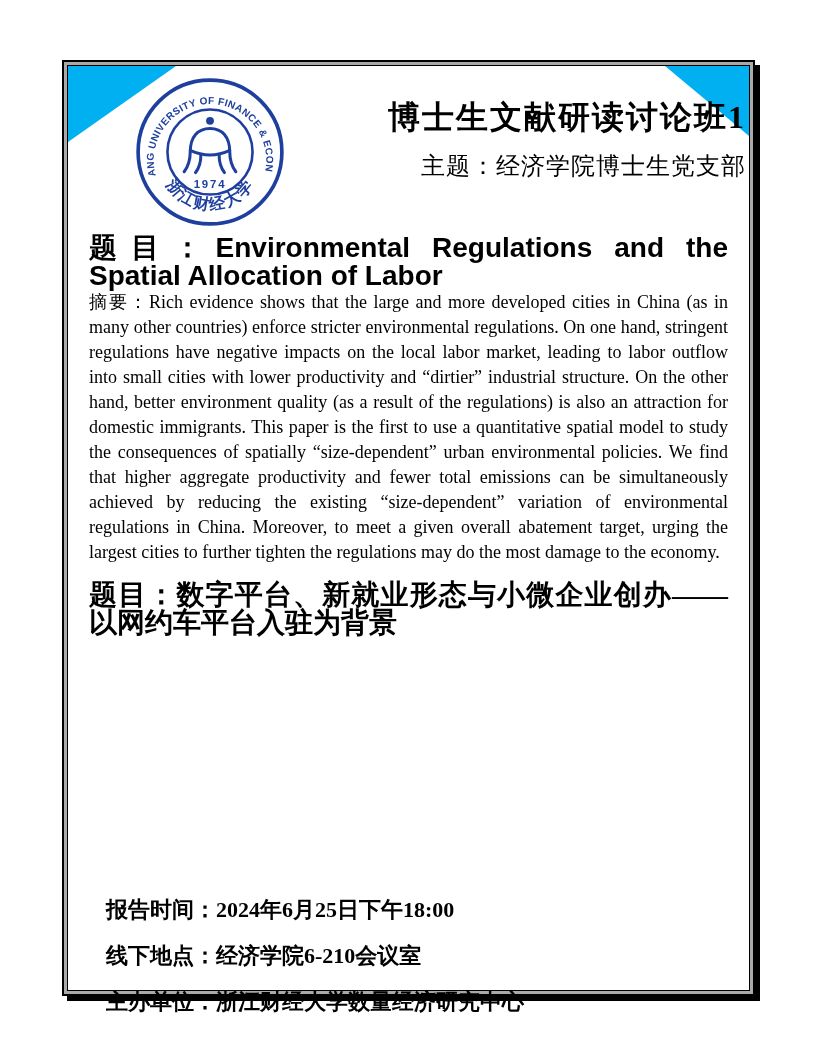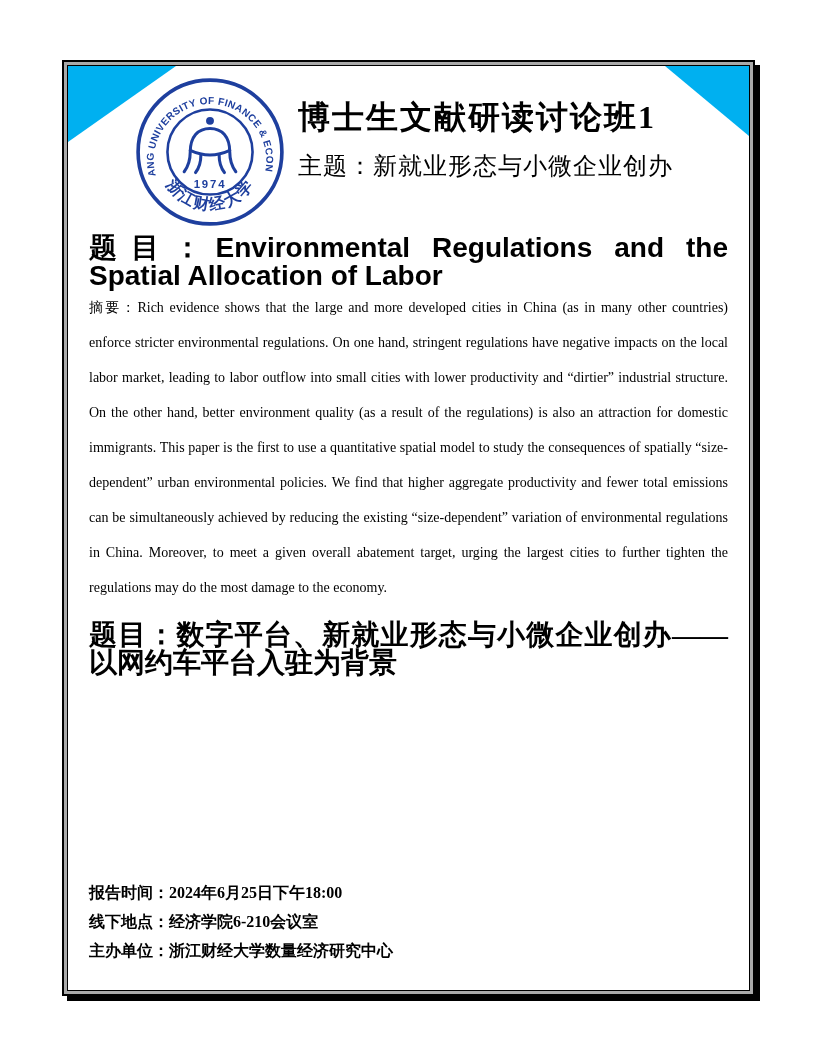--- a/index.html
+++ b/index.html
@@ -46,24 +46,24 @@
   .header { position: relative; height: 168px; }
   .logo {
     position: absolute;
     left: 66px;
     top: 10px;
     width: 152px;
     height: 152px;
   }
   .header-text {
     position: absolute;
-    left: 230px;
+    left: 218px;
     top: 30px;
     width: 460px;
-    text-align: left;
+    text-align: right;
   }
   .title {
     margin: 0;
     font-size: 32px;
     font-weight: bold;
     letter-spacing: 2px;
     white-space: nowrap;
   }
   .subtitle {
     margin-top: 10px;
@@ -83,34 +83,34 @@
   .presenter {
     margin: 0;
     font-size: 20px;
     font-weight: bold;
     line-height: 28px;
   }
   .abstract {
     margin: 0;
     text-align: justify;
   }
-  .abstract-en { font-size: 14px; line-height: 35px; }
+  .abstract-en { font-size: 18px; line-height: 25px; }
   .abstract-cn { font-size: 19px; line-height: 27px; }
   .session-2 { margin-top: 16px; }
   .footer {
     position: absolute;
     left: 0;
     top: 812px;
     width: 100%;
     box-sizing: border-box;
     padding: 0 21px;
   }
   .f-row {
-    margin: 0;
-    font-size: 16px;
+    margin: 17px;
+    font-size: 22px;
     font-weight: bold;
     line-height: 29px;
   }
   .f-indent { padding-left: 103px; }
 </style>
 </head>
 <body>
 
 <div class="page">
   <div class="frame">
@@ -137,21 +137,21 @@
           <path d="M33 63 C36 59 37 55 37 50 C37 40 42 34.5 50 34.5 C58 34.5 63 40 63 50 C63 55 64 59 67 63"></path>
           <path d="M44 52 C44 57 42.5 61 40.5 63.5"></path>
           <path d="M56 52 C56 57 57.5 61 59.5 63.5"></path>
           <path d="M37 49 Q50 55 63 49"></path>
         </g>
         <text x="50" y="73.5" text-anchor="middle" font-size="7.5" font-weight="bold" fill="#1e3f9e" letter-spacing="1.2" font-family="Liberation Sans, DejaVu Sans, sans-serif">1974</text>
       </svg>
 
       <div class="header-text">
         <h1 class="title">博士生文献研读讨论班1</h1>
-        <div class="subtitle">主题：新就业形态与小微企业创办</div>
+        <div class="subtitle">主题：经济学院博士生党支部</div>
       </div>
     </header>
 
     <main class="content">
 
       <section class="session-1">
         <p class="sess-title"><span>题目：</span><span class="en-bold">Environmental Regulations and the Spatial Allocation of Labor</span></p>
         <p class="abstract abstract-en"><span>摘要：</span><span>Rich evidence shows that the large and more developed cities in China (as in many other countries) enforce stricter environmental regulations. On one hand, stringent regulations have negative impacts on the local labor market, leading to labor outflow into small cities with lower productivity and “dirtier” industrial structure. On the other hand, better environment quality (as a result of the regulations) is also an attraction for domestic immigrants. This paper is the first to use a quantitative spatial model to study the consequences of spatially “size-dependent” urban environmental policies. We find that higher aggregate productivity and fewer total emissions can be simultaneously achieved by reducing the existing “size-dependent” variation of environmental regulations in China. Moreover, to meet a given overall abatement target, urging the largest cities to further tighten the regulations may do the most damage to the economy.</span></p>
       </section>
 

